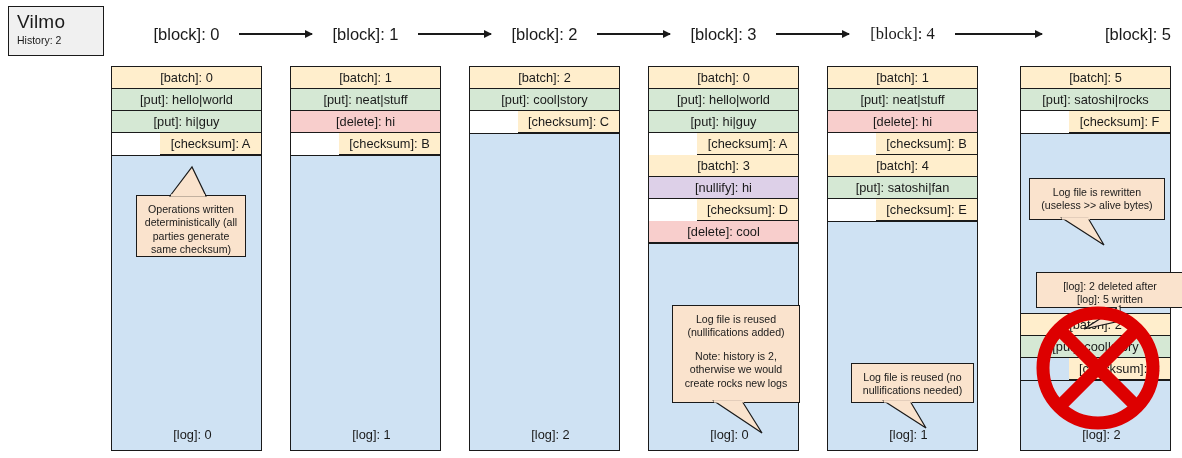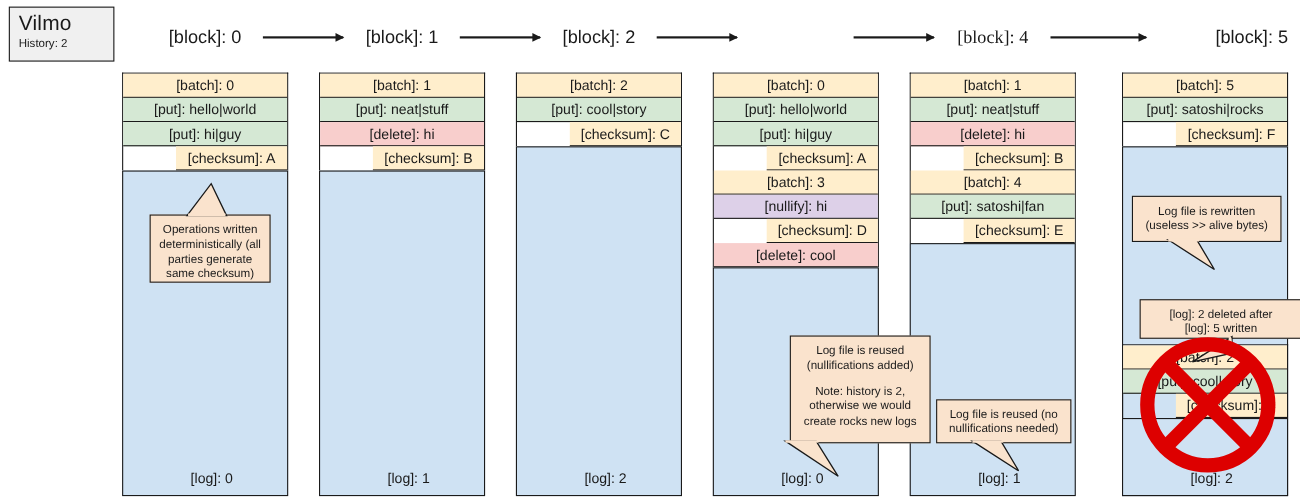--- a/index.html
+++ b/index.html
@@ -84,20 +84,21 @@
   <div class="history">History: 2</div>
 </div>
 
 <div class="headers" id="headers">
     <div class="hdr" style="left: 0px;">[block]: 0</div>
     <div class="arrow" style="left: 127.5px; width: 73px;"></div>
     <div class="hdr" style="left: 179px;">[block]: 1</div>
     <div class="arrow" style="left: 306.5px; width: 73px;"></div>
     <div class="hdr" style="left: 358px;">[block]: 2</div>
     <div class="arrow" style="left: 485.5px; width: 73px;"></div>
+    <div class="hdr" style="left: 537px;">[block]: 3</div>
     <div class="arrow" style="left: 664.5px; width: 73px;"></div>
     <div class="hdr" style="left: 716px; font-family: Liberation Serif, serif;">[block]: 4</div>
     <div class="arrow" style="left: 843.5px; width: 87px;"></div>
     <div class="hdr" style="left: 909px; text-align: right;">[block]: 5</div>
   </div>
 
 <div id="columns">
     <div class="col" style="left: 111px; height: 384px;">
       <div class="rows">
         <div class="row r-batch">[batch]: 0</div>
@@ -147,21 +148,21 @@
         <div class="row r-checksum">[checksum]: A</div>
         <div class="row r-batch">[batch]: 3</div>
         <div class="row r-nullify">[nullify]: hi</div>
         <div class="row r-checksum">[checksum]: D</div>
         <div class="row r-delete">[delete]: cool</div>
       </div>
       <div class="logbox" style="height: 208px;">
         <div class="log-label">[log]: 0</div>
       </div>
     </div>
-    <div class="callout" style="left: 672px; top: 305px; width: 128px; height: 98px; margin-left: 46px;">
+    <div class="callout" style="left: 672px; top: 305px; width: 128px; height: 98px;">
       <p>Log file is reused</p>
       <p>(nullifications added)</p>
       <p class="gap">Note: history is 2,</p>
       <p>otherwise we would</p>
       <p>create rocks new logs</p>
     </div>
     <div class="tail" style="left: 714px; top: 400px;">
       <svg width="56" height="34">
         <polygon points="0,1 48,33 28,1" fill="#fae3cd" stroke="#1a1a1a" stroke-width="1.2"></polygon>
         <line x1="0" y1="1.4" x2="30" y2="1.4" stroke="#fae3cd" stroke-width="2.4"></line>

